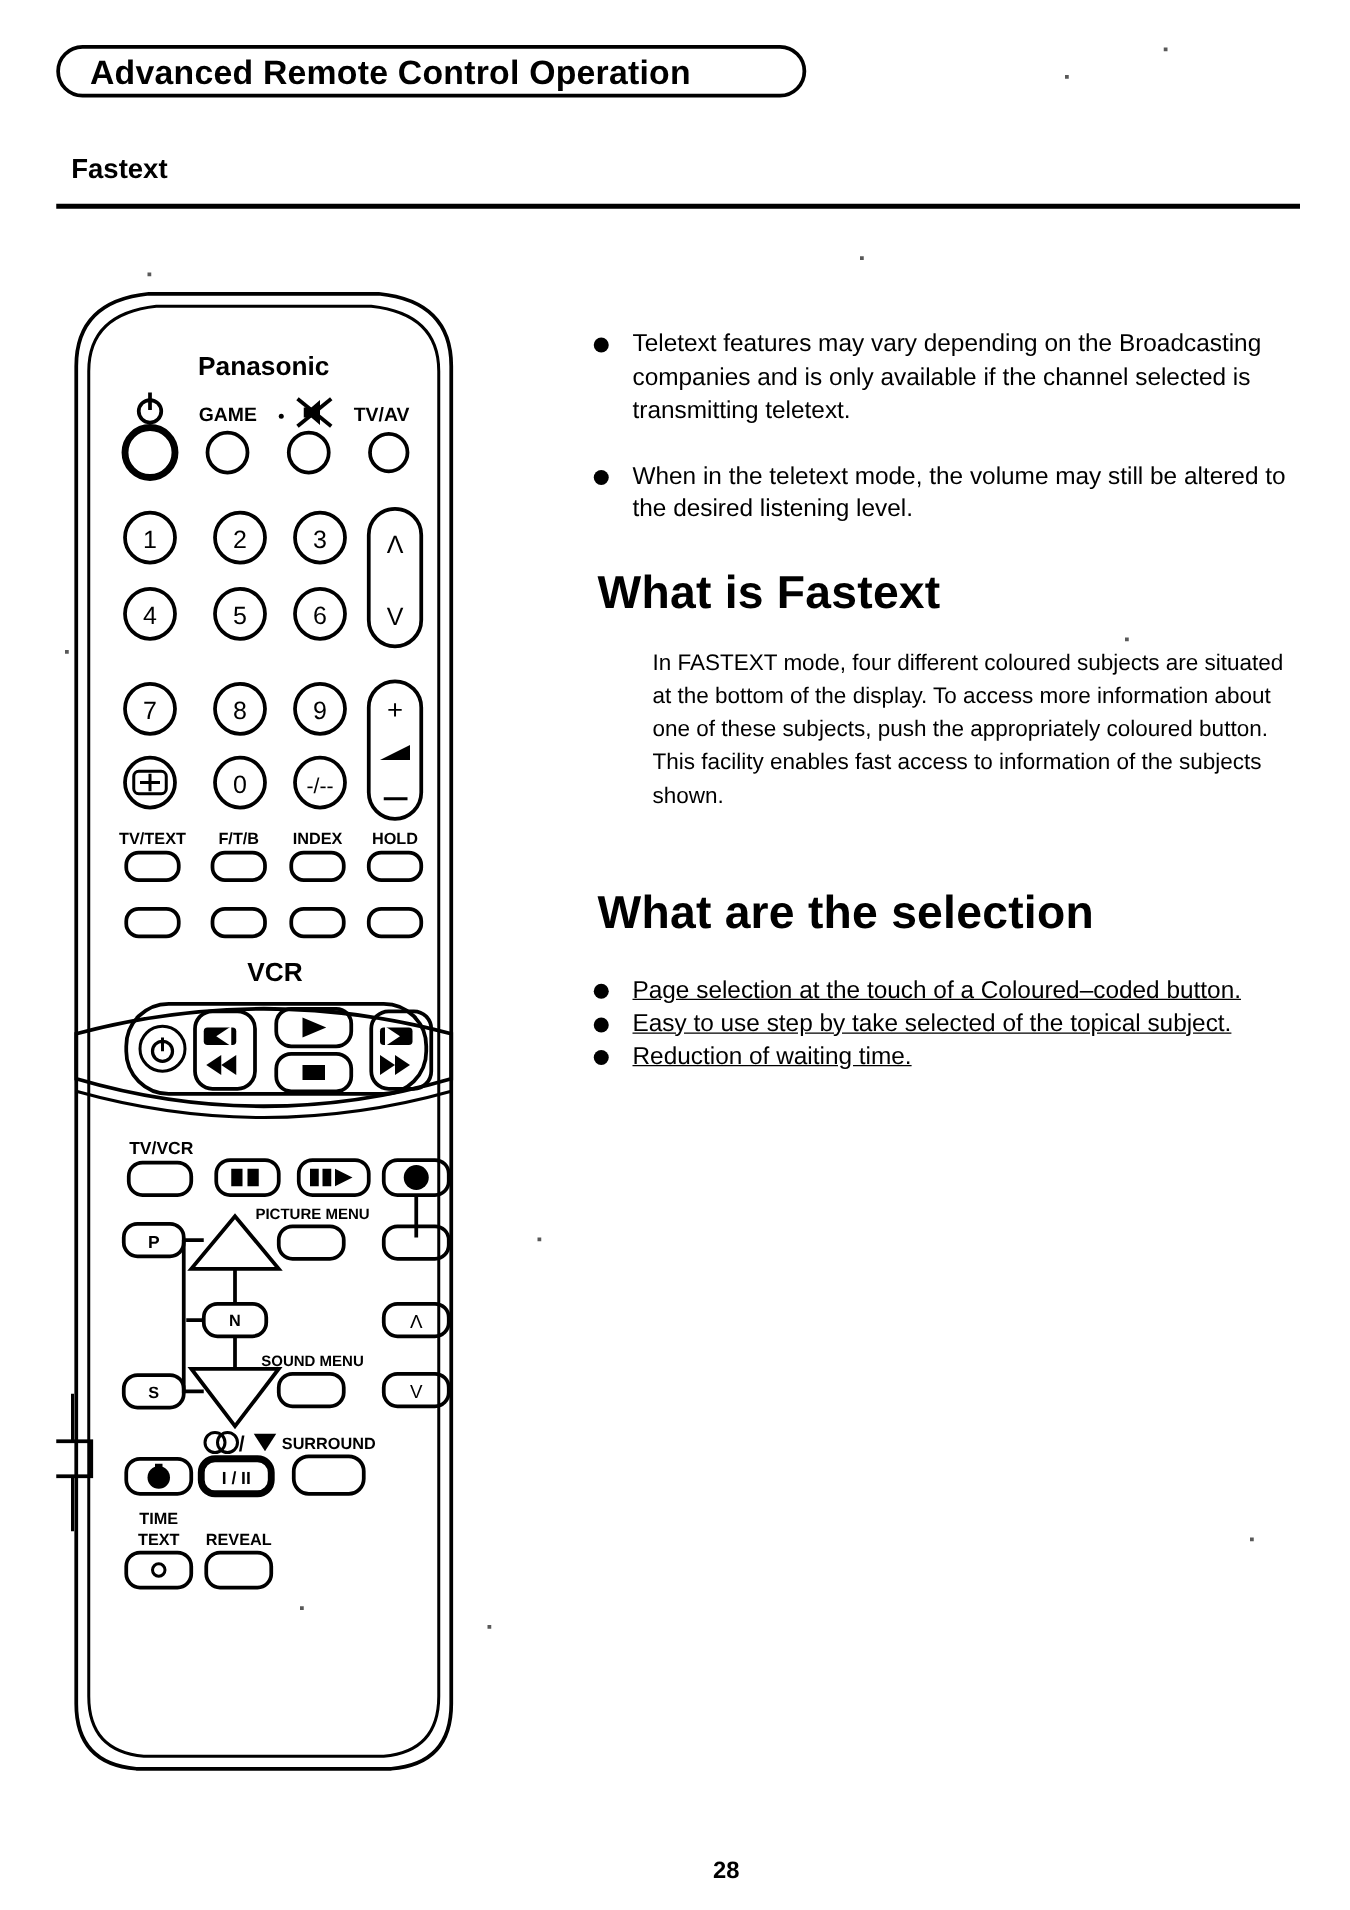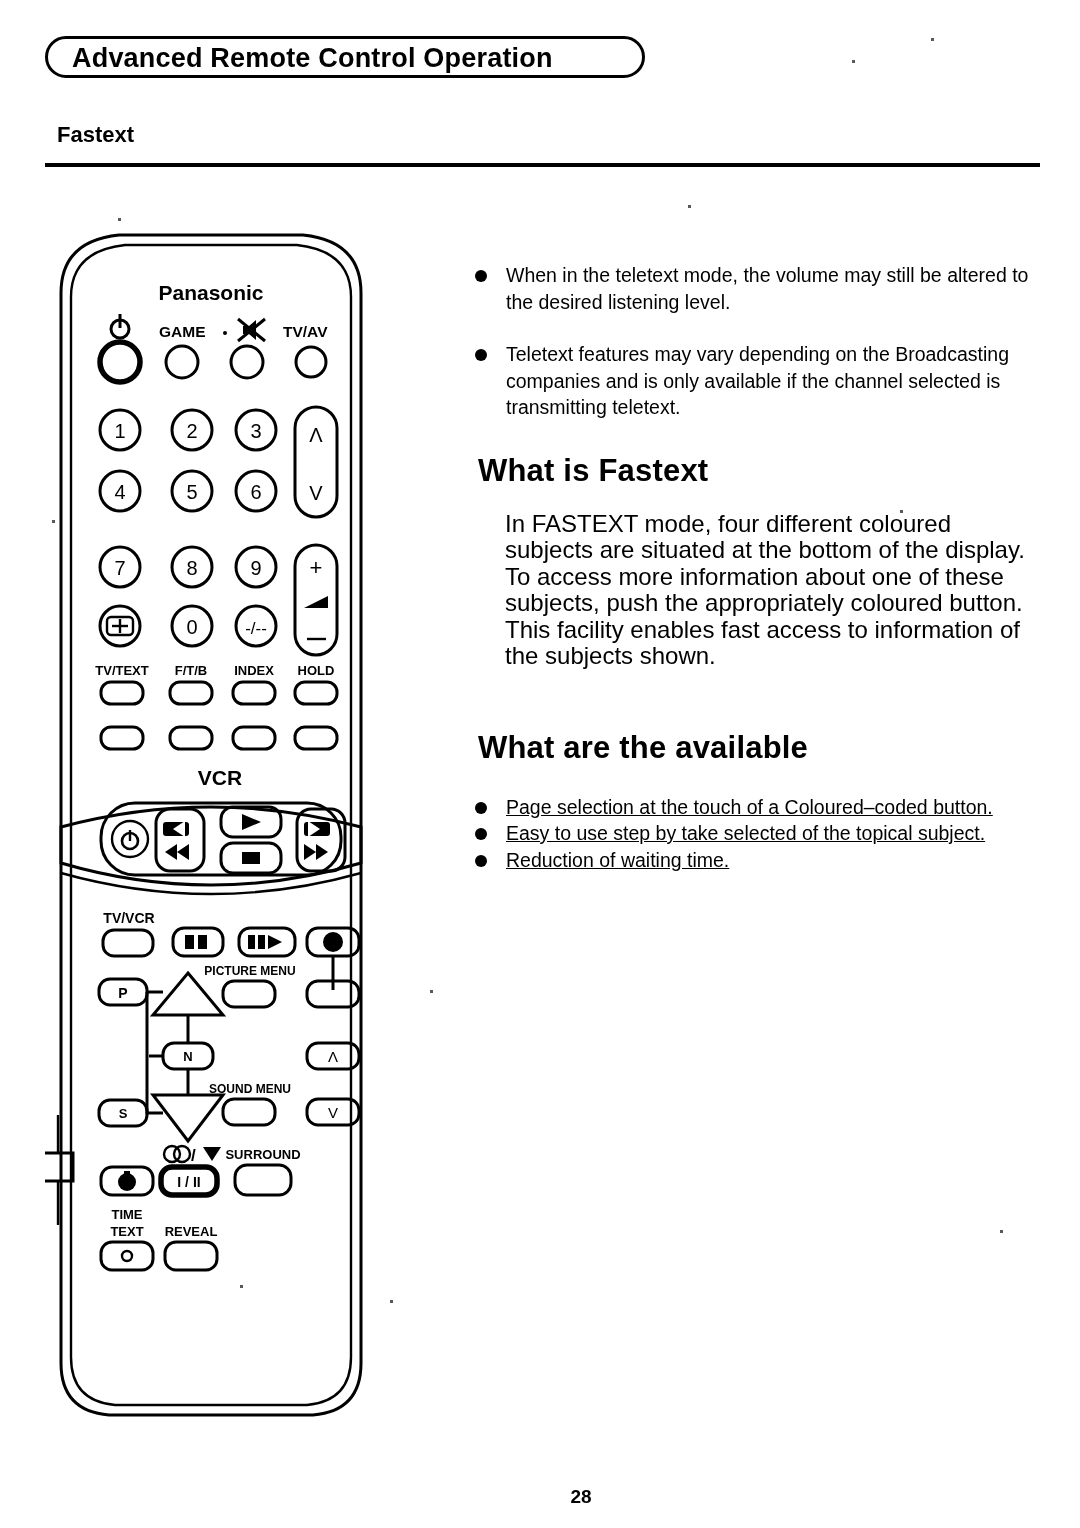--- a/index.html
+++ b/index.html
@@ -84,33 +84,33 @@
     position: absolute;
     left: 5px;
     top: 8px;
     width: 12px;
     height: 12px;
     border-radius: 50%;
     background: #000;
   }
 
   .heading2 {
-    font-size: 31px;
+    font-size: 37px;
     font-weight: bold;
     margin: 32px 0 22px 8px;
     letter-spacing: 0.2px;
   }
   .heading2.advantages {
     margin-top: 60px;
     margin-bottom: 28px;
   }
   .body-para {
-    font-size: 24px;
+    font-size: 18px;
     line-height: 26.5px;
-    margin-left: 35px;
+    margin-left: 52px;
   }
   .adv-list {
     margin: 0;
     padding: 0;
     list-style: none;
   }
   .adv-list li {
     position: relative;
     padding-left: 36px;
     font-size: 19.5px;
@@ -392,29 +392,29 @@
   <div class="speck" style="left:390px; top:1300px;"></div>
   <div class="speck" style="left:852px; top:60px;"></div>
   <div class="speck" style="left:931px; top:38px;"></div>
   <div class="speck" style="left:688px; top:205px;"></div>
   <div class="speck" style="left:1000px; top:1230px;"></div>
   <div class="speck" style="left:240px; top:1285px;"></div>
   <div class="speck" style="left:900px; top:510px;"></div>
 
   <div class="right-col">
 
+    <div class="bullet-block">Teletext features may vary depending on the Broadcasting companies and is only available if the channel selected is transmitting teletext.</div>
+
     <div class="bullet-block">When in the teletext mode, the volume may still be altered to the desired listening level.</div>
 
-    <div class="bullet-block">Teletext features may vary depending on the Broadcasting companies and is only available if the channel selected is transmitting teletext.</div>
-
     <div class="heading2">What is Fastext</div>
 
     <div class="body-para">In FASTEXT mode, four different coloured subjects are situated at the bottom of the display. To access more information about one of these subjects, push the appropriately coloured button. This facility enables fast access to information of the subjects shown.</div>
 
-    <div class="heading2 advantages">What are the available</div>
+    <div class="heading2 advantages">What are the selection</div>
 
     <ul class="adv-list">
       <li>Page selection at the touch of a Coloured–coded button.</li>
       <li>Easy to use step by take selected of the topical subject.</li>
       <li>Reduction of waiting time.</li>
     </ul>
   </div>
 
   <div class="page-number">28</div>
 

